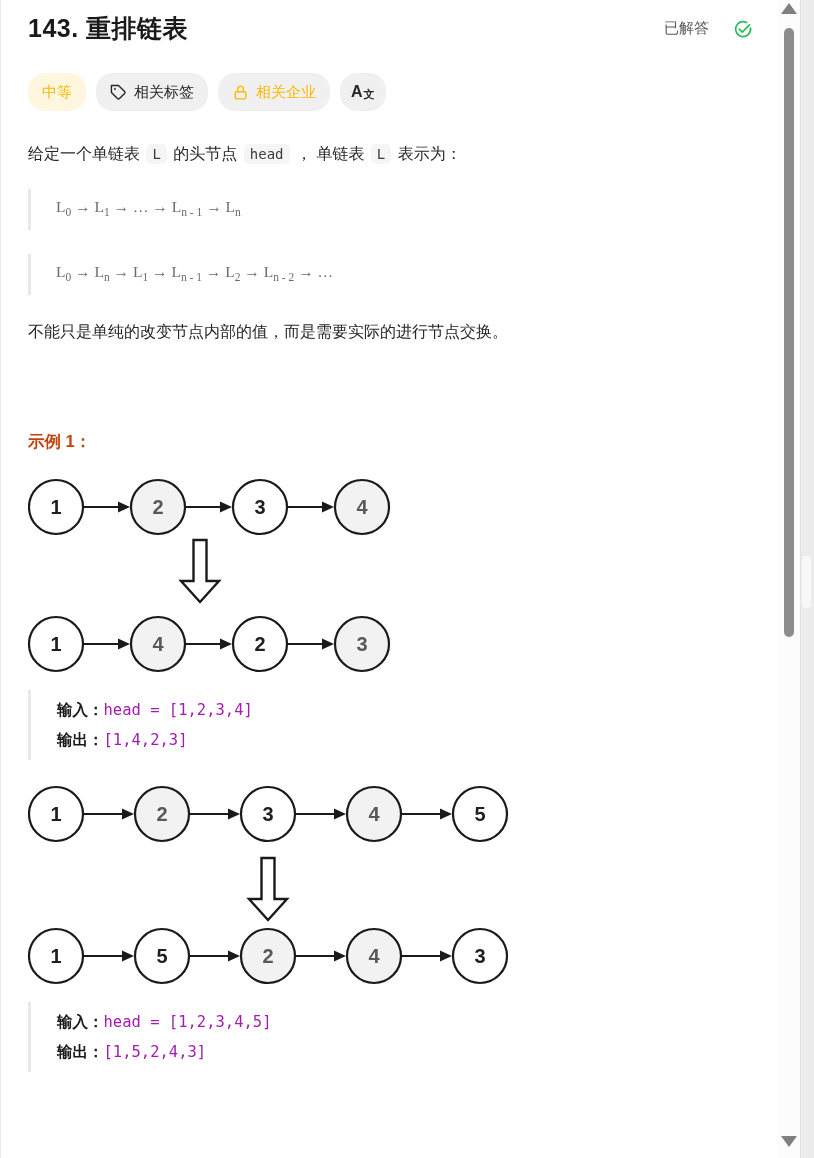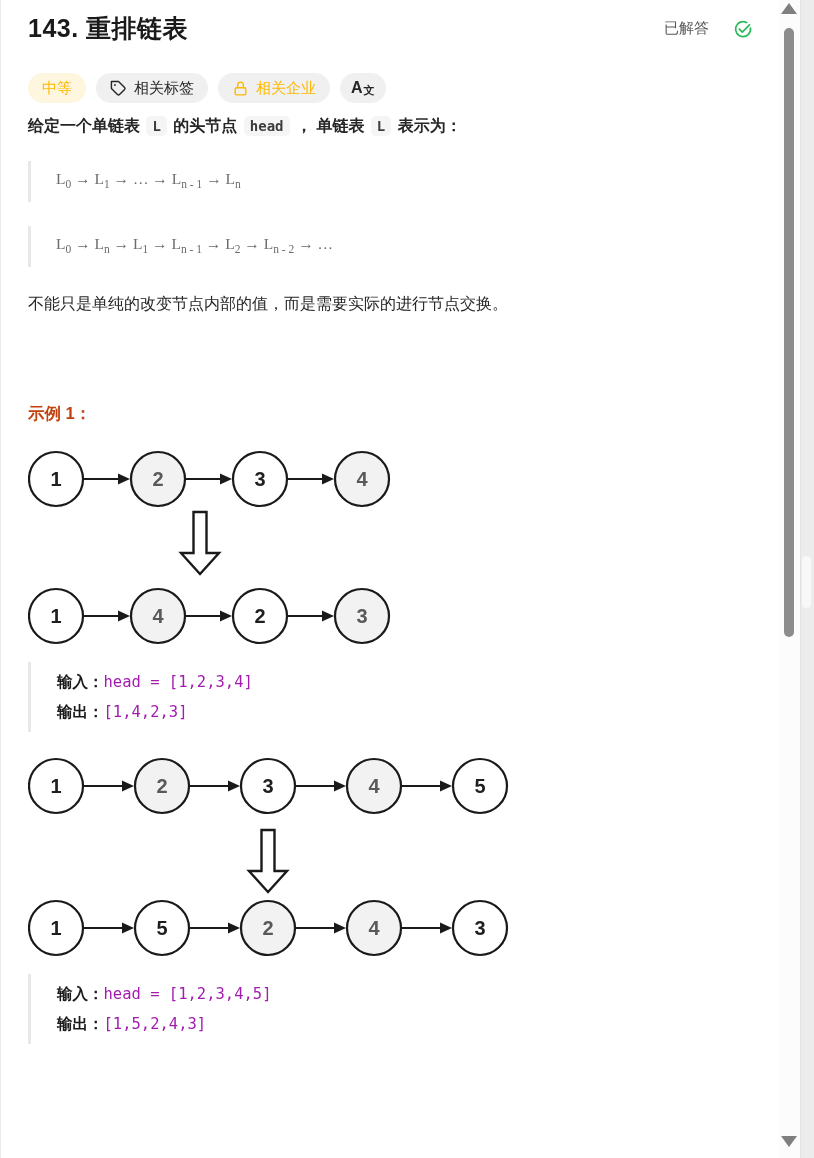--- a/index.html
+++ b/index.html
@@ -7,31 +7,31 @@
     width:814px;height:1158px;overflow:hidden;background:#ffffff;position:relative;
     font-family:"Liberation Sans",sans-serif;color:#262626;
     border-left:1px solid #ebebeb;box-sizing:border-box;
   }
   .content{width:780px;box-sizing:border-box;padding:0 28px 0 27px;}
   .header-row{display:flex;justify-content:space-between;align-items:center;margin-top:12px;}
   h1.title{margin:0;font-size:25px;font-weight:700;color:#1a1a1a;letter-spacing:0.5px;}
   .solved{display:flex;align-items:center;gap:24px;color:#595959;font-size:15px;}
   .tags-row{display:flex;align-items:center;gap:10px;margin-top:28px;}
   .pill{
-    display:inline-flex;align-items:center;gap:7px;height:30px;padding:0 14px;
+    display:inline-flex;align-items:center;gap:7px;height:38px;padding:0 14px;
     border:none;border-radius:17px;background:#f0f0f0;font-size:15px;color:#262626;
     font-family:"Liberation Sans",sans-serif;cursor:pointer;
   }
   .pill-difficulty{background:rgba(255,184,0,0.12);color:#ffb800;}
   .amber{color:#ffb800;}
   .pill-translate{padding:0 11px;gap:1px;}
   .pill-translate .ta{font-size:16px;font-weight:600;}
   .pill-translate .tw{font-size:11px;font-weight:600;margin-top:4px;}
   .para{font-size:16px;line-height:22px;margin:26px 0 0;}
-  .para:first-of-type{margin-top:12px;font-weight:bold;}
+  .para:first-of-type{margin-top:32px;}
   code{
     font-family:"DejaVu Sans Mono",monospace;font-size:14px;color:#3c3c3c;
     background:#f5f5f5;border-radius:5px;padding:2px 6px;margin:0 2px;
   }
   pre.formula{
     margin:24px 0 0;border-left:3px solid #e8e8e8;padding:6px 0 6px 25px;
     font-family:Liberation Serif, serif;font-size:15.5px;color:#6b6b6b;line-height:24px;
   }
   pre.formula sub{font-size:11.5px;}
   h3.example-heading{margin:28px 0 0;font-size:16.5px;font-weight:700;color:#c2410c;}

